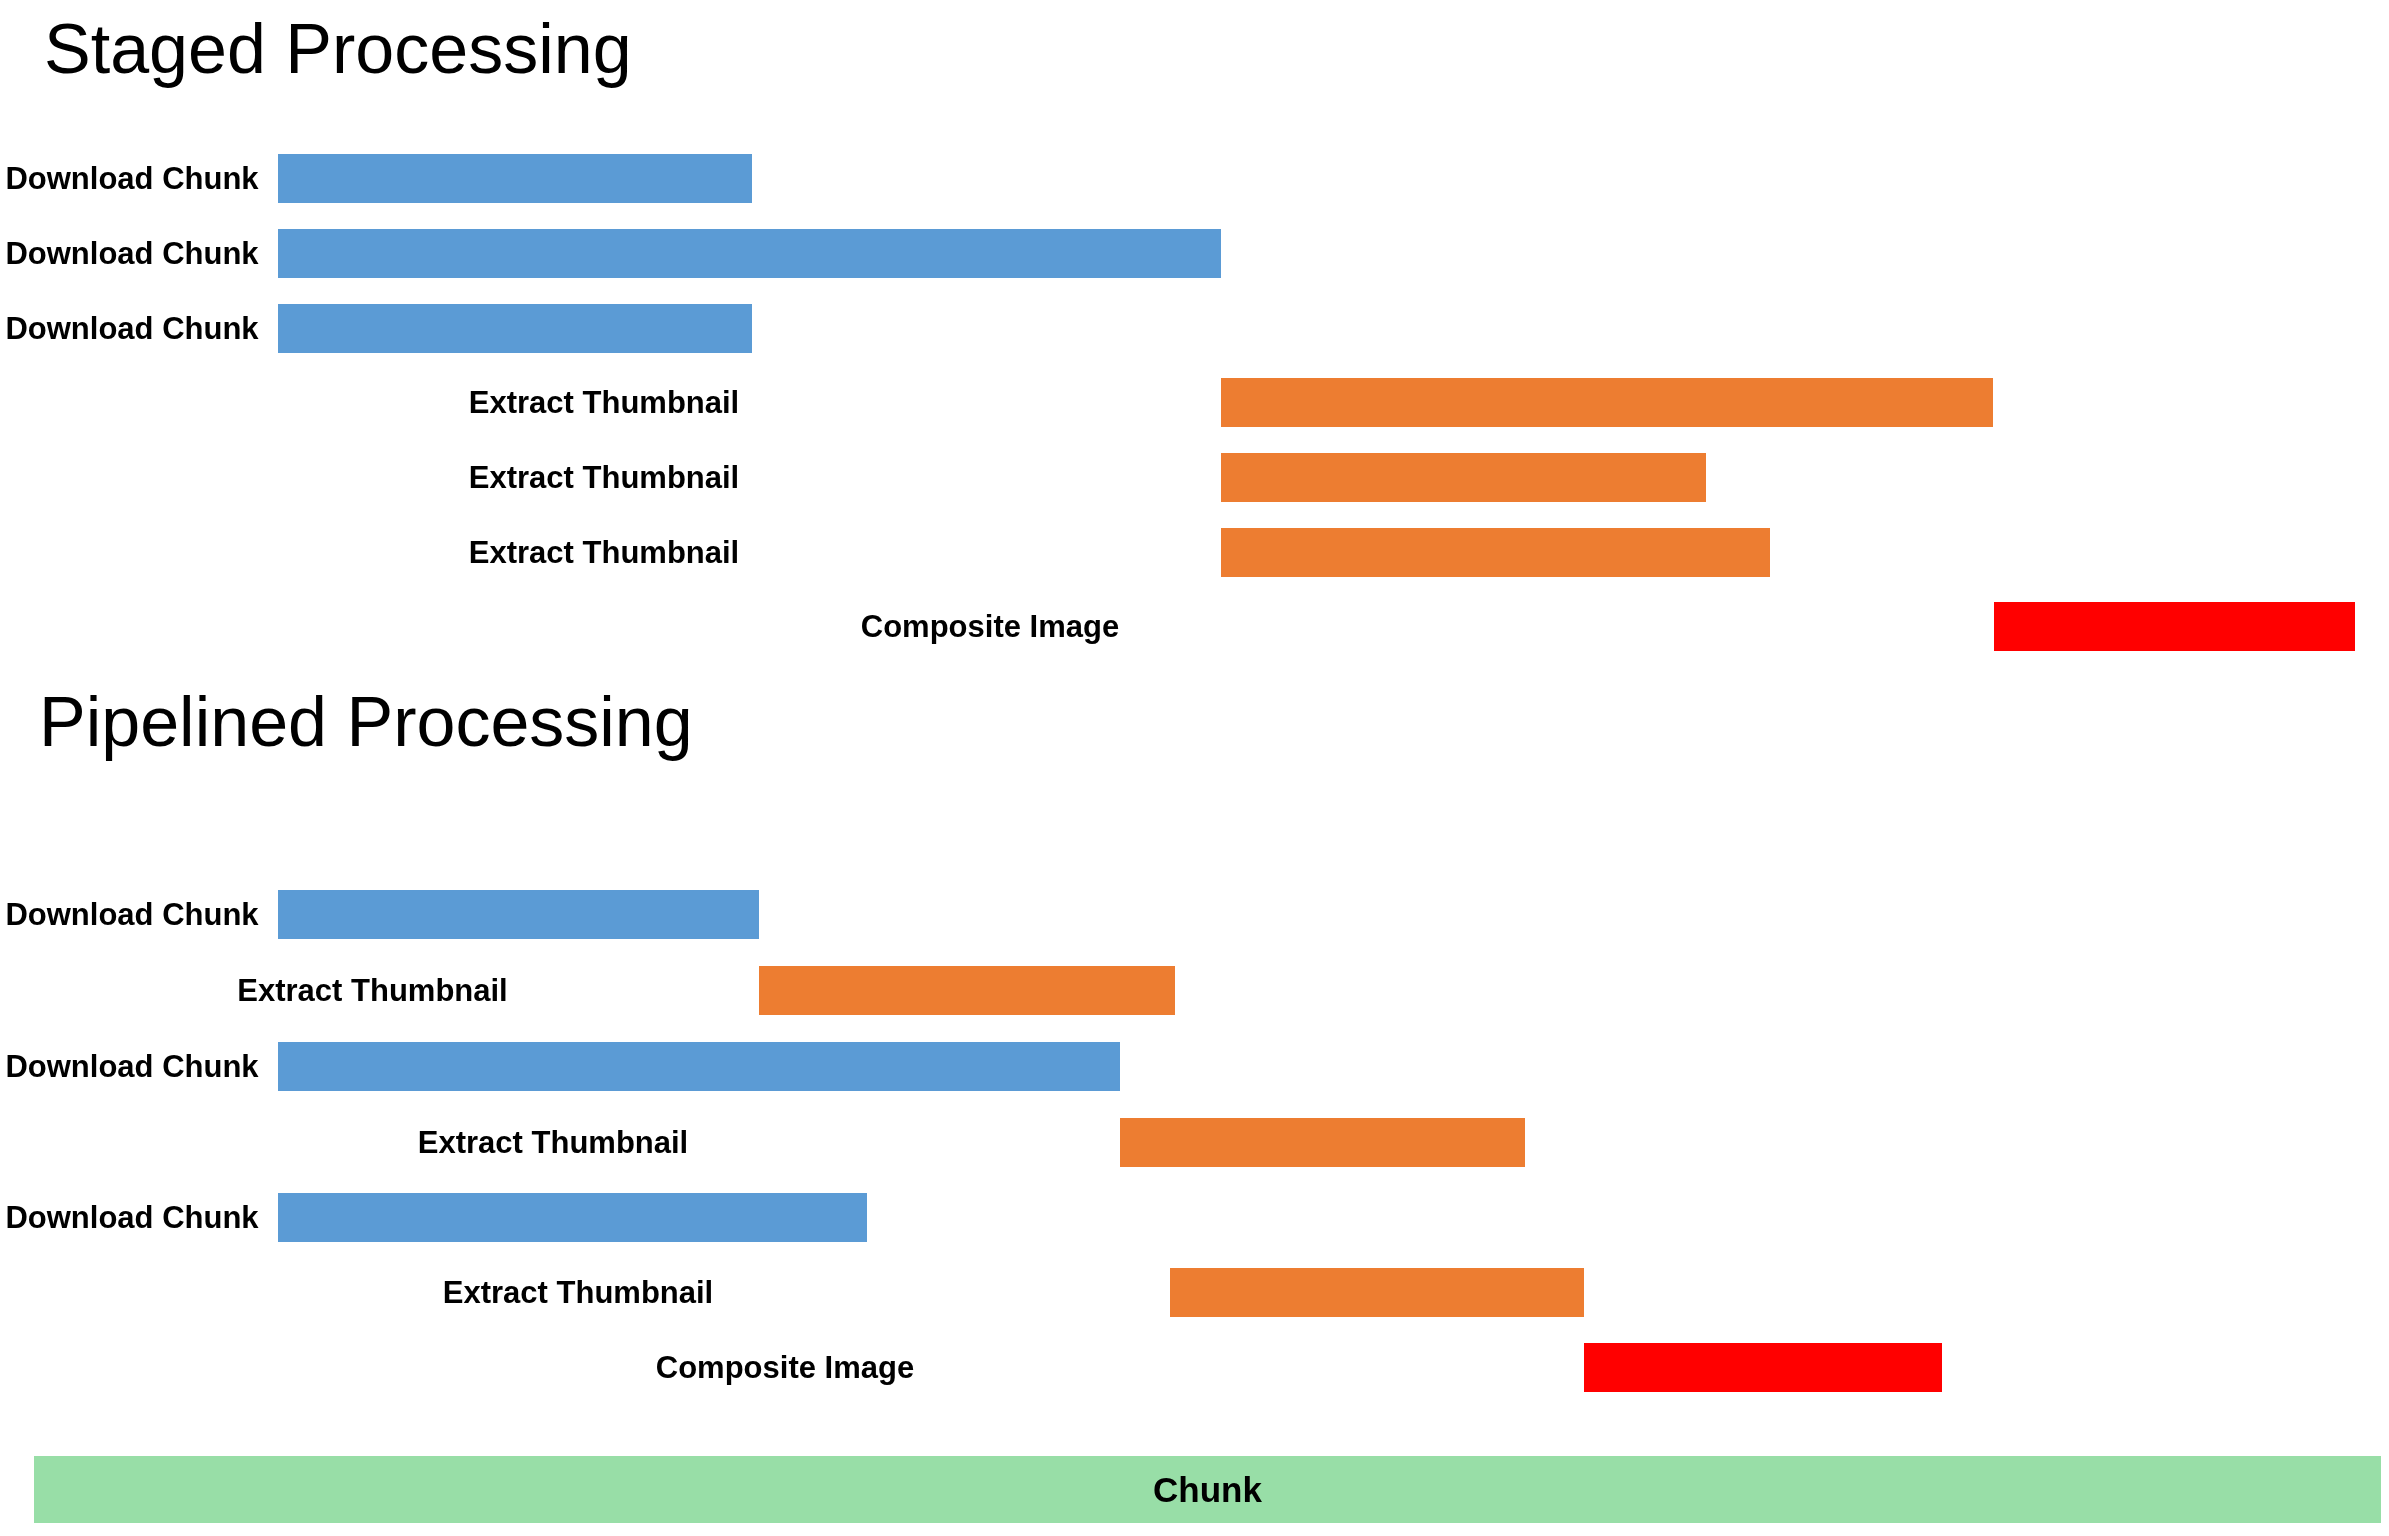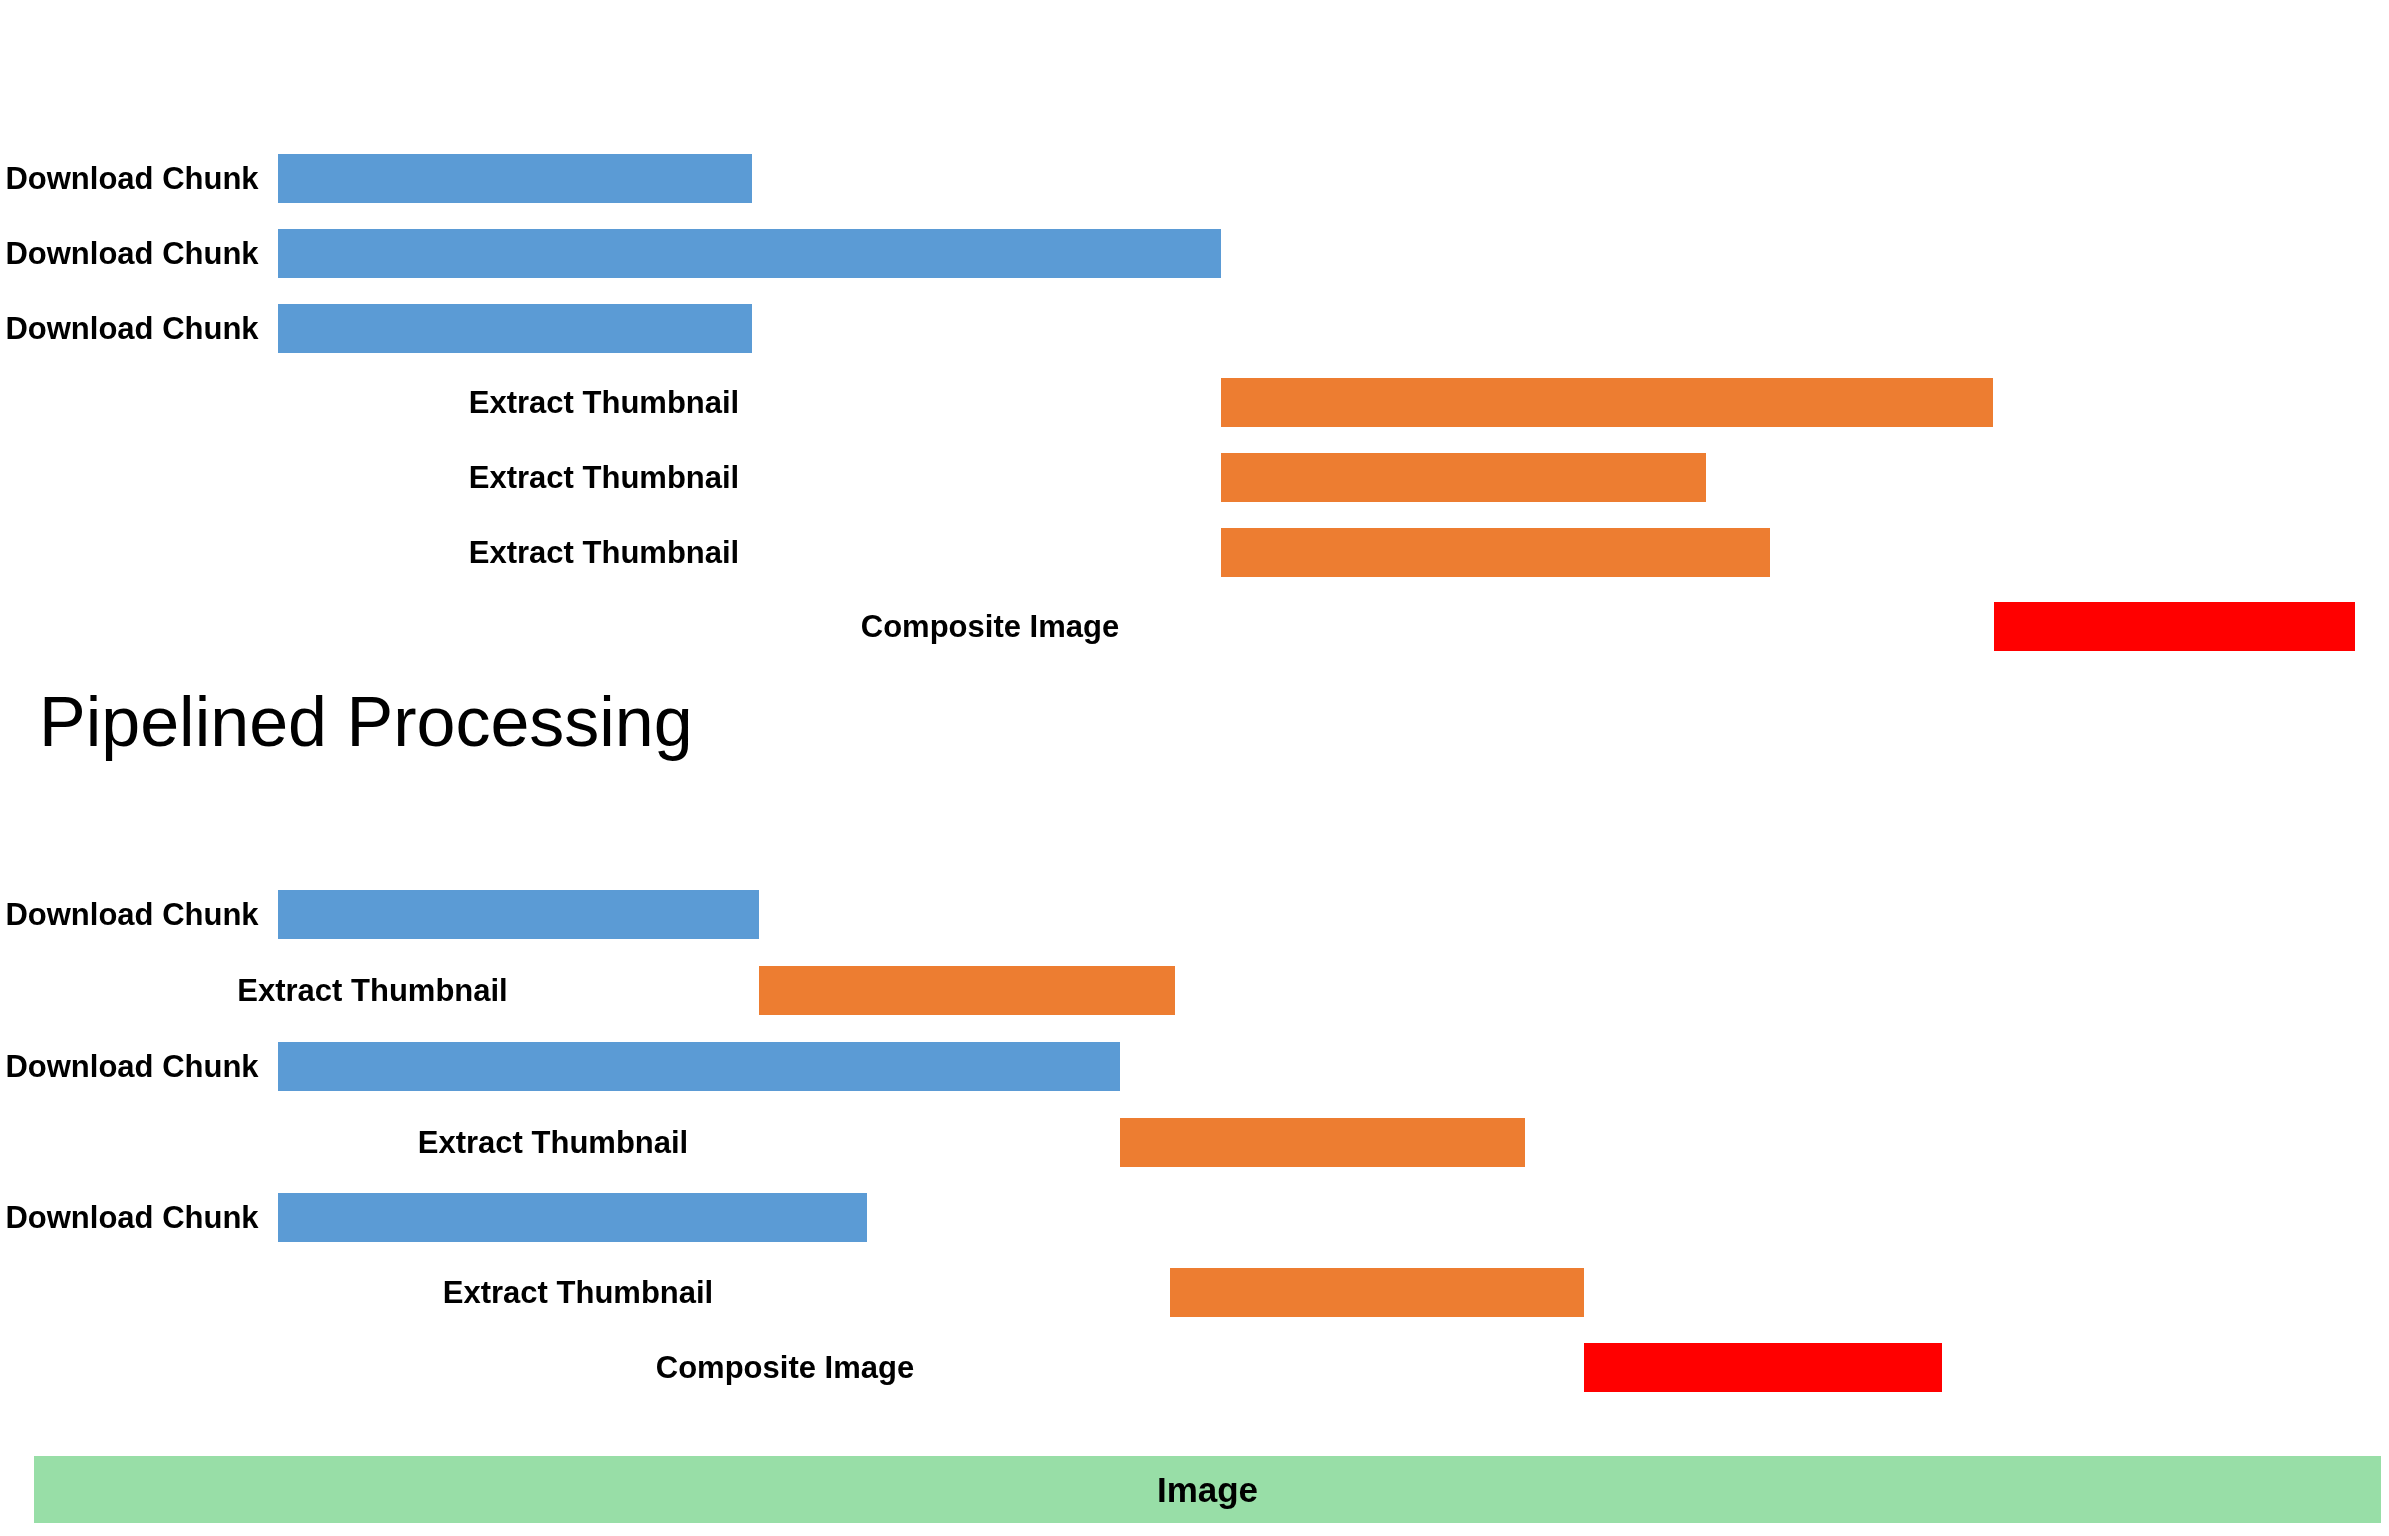--- a/index.html
+++ b/index.html
@@ -47,20 +47,21 @@
     text-align:center;
     font-size:35px;
     font-weight:bold;
   }
 </style>
 </head>
 <body>
 
 <div id="canvas" style="width: 2389px; height: 1536px; background: rgb(255, 255, 255);">
 
+  <h1 id="staged-title" class="section-title">Staged Processing</h1>
 
   <div id="staged-rows">
       <span class="task-label" style="left: 0px; top: 154px; width: 264px;">Download Chunk</span>
       <div class="task-bar" style="left: 278px; top: 154px; width: 474px; height: 49px; background: rgb(91, 155, 213);"></div>
       <span class="task-label" style="left: 0px; top: 229px; width: 264px;">Download Chunk</span>
       <div class="task-bar" style="left: 278px; top: 229px; width: 943px; height: 49px; background: rgb(91, 155, 213);"></div>
       <span class="task-label" style="left: 0px; top: 304px; width: 264px;">Download Chunk</span>
       <div class="task-bar" style="left: 278px; top: 304px; width: 474px; height: 49px; background: rgb(91, 155, 213);"></div>
       <span class="task-label" style="left: 0px; top: 378px; width: 1208px;">Extract Thumbnail</span>
       <div class="task-bar" style="left: 1221px; top: 378px; width: 772px; height: 49px; background: rgb(237, 125, 49);"></div>
@@ -86,17 +87,17 @@
       <div class="task-bar" style="left: 1120px; top: 1118px; width: 405px; height: 49px; background: rgb(237, 125, 49);"></div>
       <span class="task-label" style="left: 0px; top: 1193px; width: 264px;">Download Chunk</span>
       <div class="task-bar" style="left: 278px; top: 1193px; width: 589px; height: 49px; background: rgb(91, 155, 213);"></div>
       <span class="task-label" style="left: 0px; top: 1268px; width: 1156px;">Extract Thumbnail</span>
       <div class="task-bar" style="left: 1170px; top: 1268px; width: 414px; height: 49px; background: rgb(237, 125, 49);"></div>
       <span class="task-label" style="left: 0px; top: 1343px; width: 1570px;">Composite Image</span>
       <div class="task-bar" style="left: 1584px; top: 1343px; width: 358px; height: 49px; background: rgb(255, 0, 0);"></div>
     </div>
 
   <div id="time-axis" class="time-axis" style="left: 34px; top: 1456px; width: 2347px; height: 67px; line-height: 67px; background: rgb(152, 222, 167);">
-    <span>Image</span>
+    <span>Chunk</span>
   </div>
 
 </div>
 
 
 </body></html>

